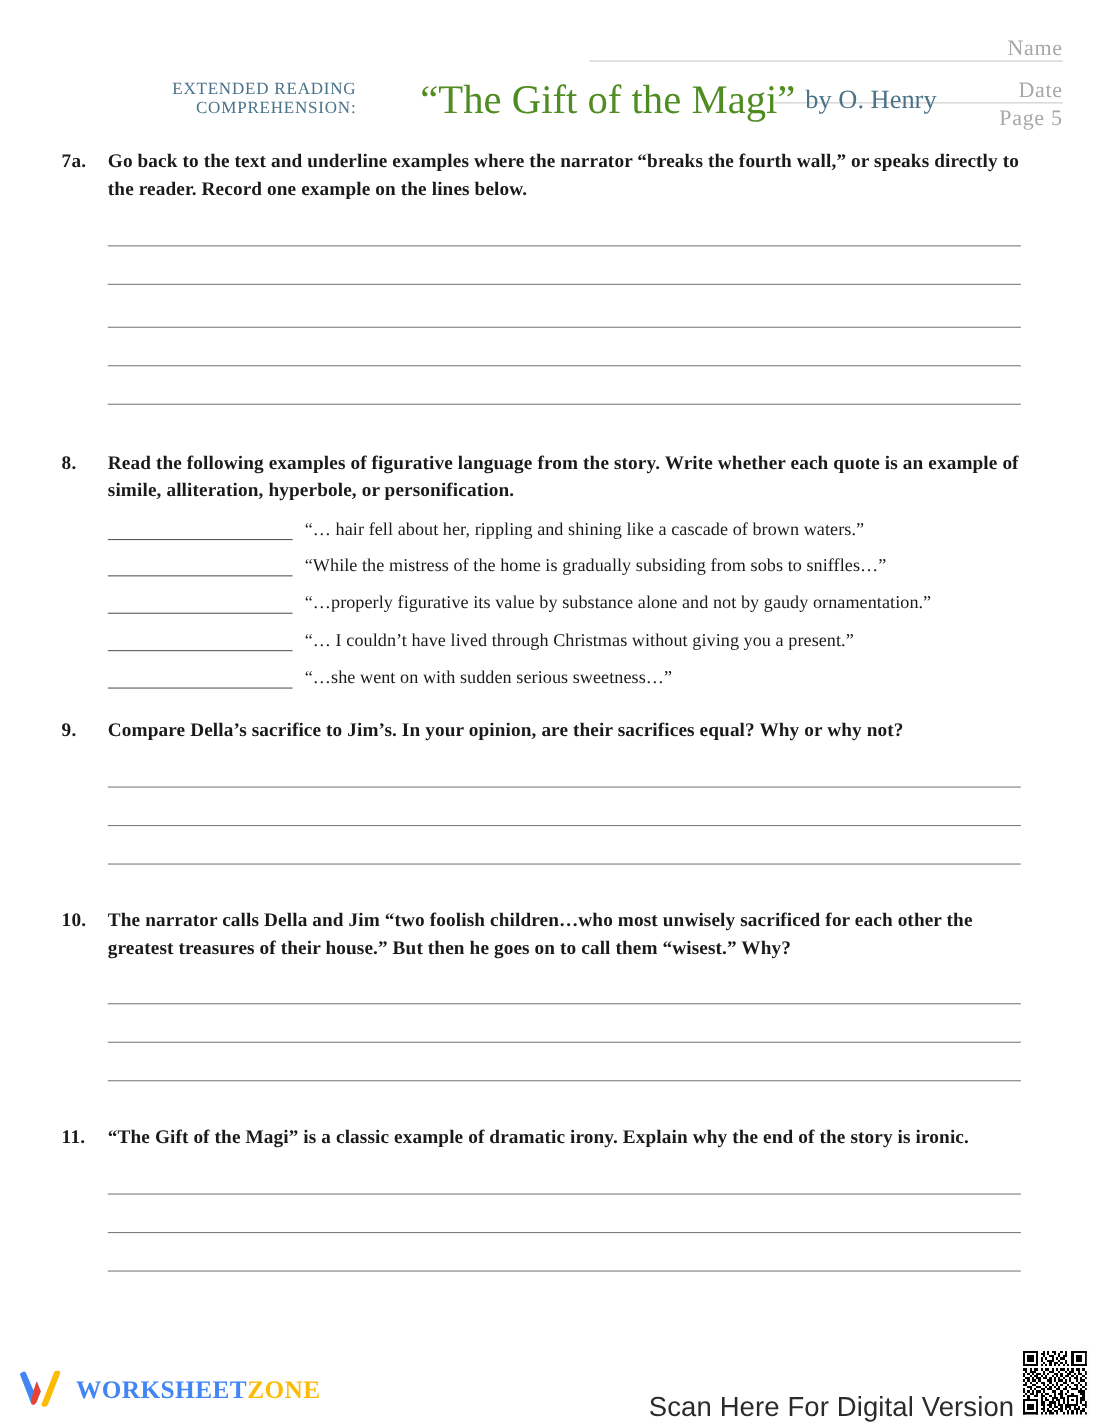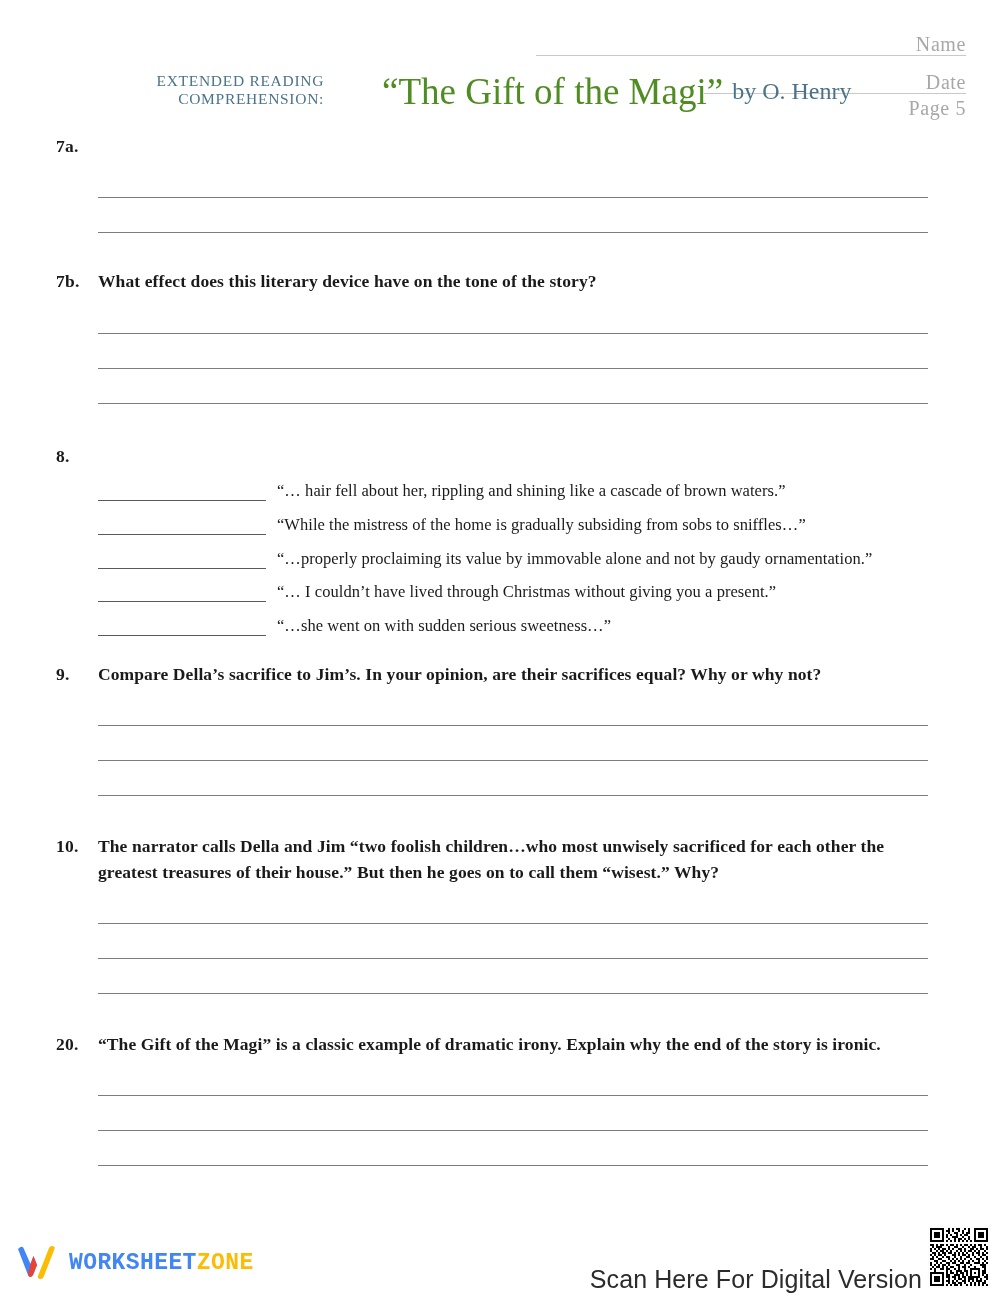--- a/index.html
+++ b/index.html
@@ -166,21 +166,21 @@
     bottom: 14px;
     display: flex;
     align-items: center;
   }
   .logo-mark {
     width: 46px;
     height: 34px;
     margin-right: 9px;
   }
   .logo-text {
-    font-family: Liberation Mono, monospace;
+    font-family: Liberation Serif, serif;
     font-size: 23px;
     font-weight: bold;
     letter-spacing: .4px;
     line-height: 1;
   }
   .logo-worksheet { color: #4285f4; }
   .logo-zone { color: #fbbc05; }
 
   .scan {
     position: absolute;
@@ -221,54 +221,52 @@
     <div>Comprehension:</div>
   </div>
   <div class="title-main">“The Gift of the Magi”</div>
   <div class="title-author">by O. Henry</div>
 </div>
 
 <div class="sheet">
 
   <div class="q" style="margin-top:0;">
     <div class="q-num">7a.</div>
+    <div class="q-body">Go back to the text and underline examples where the narrator “breaks the fourth wall,” or speaks directly to the reader. Record one example on the lines below.</div>
   </div>
   <div class="lines" style="padding:0 72px 0 56px;">
     <div class="ln ln-gap-1"></div>
     <div class="ln ln-gap-2"></div>
   </div>
 
-  <div class="q" style="margin-top:36px;">
-    <div class="q-num">7b.</div>
-    <div class="q-body">What effect does this literary device have on the tone of the story?</div>
-  </div>
   <div class="lines" style="padding:0 72px 0 56px;">
     <div class="ln ln-gap-1"></div>
     <div class="ln ln-gap-2"></div>
     <div class="ln ln-gap-2"></div>
   </div>
 
   <div class="q" style="margin-top:40px;">
     <div class="q-num">8.</div>
+    <div class="q-body">Read the following examples of figurative language from the story. Write whether each quote is an example of simile, alliteration, hyperbole, or personification.</div>
   </div>
   <div class="q" style="padding-top:0;">
     <div class="q-num"></div>
     <div class="q-body" style="font-weight:normal;">
       <div class="fig-list" style="padding-left:0;">
         <div class="fig-item">
           <span class="fig-blank"></span>
           <span class="fig-quote">“… hair fell about her, rippling and shining like a cascade of brown waters.”</span>
         </div>
         <div class="fig-item">
           <span class="fig-blank"></span>
           <span class="fig-quote">“While the mistress of the home is gradually subsiding from sobs to sniffles…”</span>
         </div>
         <div class="fig-item">
           <span class="fig-blank"></span>
-          <span class="fig-quote">“…properly proclaiming its value by immovable alone and not by gaudy ornamentation.”</span>
+          <span class="fig-quote">“…properly figurative its value by substance alone and not by gaudy ornamentation.”</span>
         </div>
         <div class="fig-item">
           <span class="fig-blank"></span>
           <span class="fig-quote">“… I couldn’t have lived through Christmas without giving you a present.”</span>
         </div>
         <div class="fig-item">
           <span class="fig-blank"></span>
           <span class="fig-quote">“…she went on with sudden serious sweetness…”</span>
         </div>
       </div>
@@ -289,21 +287,21 @@
     <div class="q-num oldstyle">10.</div>
     <div class="q-body">The narrator calls Della and Jim “two foolish children…who most unwisely sacrificed for each other the greatest treasures of their house.” But then he goes on to call them “wisest.” Why?</div>
   </div>
   <div class="lines" style="padding:0 72px 0 56px;">
     <div class="ln ln-gap-1"></div>
     <div class="ln ln-gap-2"></div>
     <div class="ln ln-gap-2"></div>
   </div>
 
   <div class="q" style="margin-top:38px;">
-    <div class="q-num oldstyle">20.</div>
+    <div class="q-num oldstyle">11.</div>
     <div class="q-body">“The Gift of the Magi” is a classic example of dramatic irony. Explain why the end of the story is ironic.</div>
   </div>
   <div class="lines" style="padding:0 72px 0 56px;">
     <div class="ln ln-gap-1"></div>
     <div class="ln ln-gap-2"></div>
     <div class="ln ln-gap-2"></div>
   </div>
 
 </div>
 

